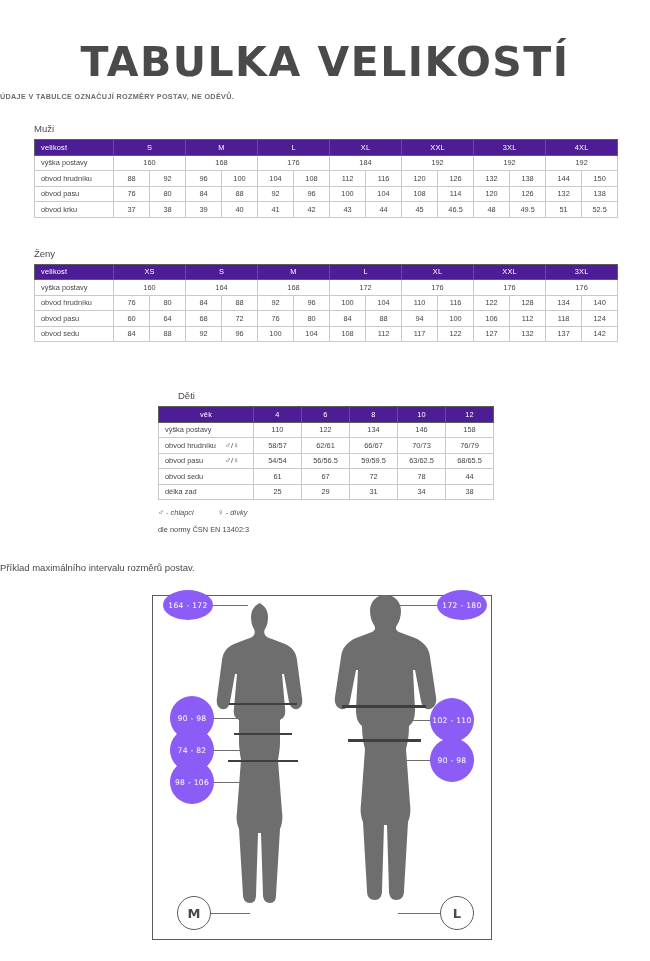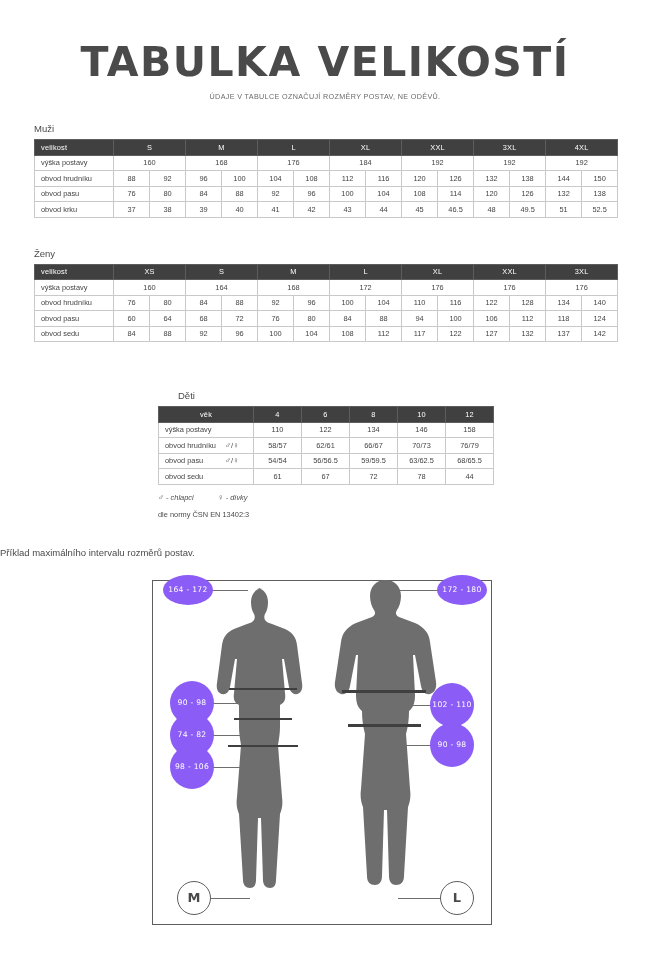--- a/index.html
+++ b/index.html
@@ -19,25 +19,25 @@
   .title {
     text-align: center;
     font-size: 41px;
     letter-spacing: 1.5px;
     font-weight: bold;
     color: #4a4a4a;
     margin-top: 38px;
     font-family: "DejaVu Sans", sans-serif;
   }
   .subtitle {
-    text-align: center;
     font-size: 7.2px;
     letter-spacing: 0.35px;
     color: #6a6a6a;
     margin-top: 6px;
+    font-weight: bold;
   }
 
   
   .section-label {
     font-size: 9.5px;
     color: #4a4a4a;
     margin-left: 34px;
     margin-bottom: 5px;
   }
   .section-label.kids { margin-left: 158px; padding-left: 20px; }
@@ -51,21 +51,21 @@
   }
   table.sz td, table.sz th {
     border: 1px solid #c9c9c9;
     height: 15.5px;
     text-align: center;
     font-weight: normal;
     padding: 0;
     vertical-align: middle;
   }
   table.sz thead td, table.sz thead th {
-    background: #404040;
+    background: #4c1d95;
     color: #ffffff;
     border: 1px solid #5d5d5d;
     font-size: 7.4px;
     letter-spacing: 0.2px;
   }
   table.sz td.rowhdr {
     text-align: left;
     padding-left: 6px;
     font-size: 7.4px;
   }
@@ -362,20 +362,28 @@
         <td>68/65.5</td>
       </tr>
       <tr>
         <td class="rowhdr">obvod sedu</td>
         <td>61</td>
         <td>67</td>
         <td>72</td>
         <td>78</td>
         <td>44</td>
       </tr>
+      <tr>
+        <td class="rowhdr">délka zad</td>
+        <td>25</td>
+        <td>29</td>
+        <td>31</td>
+        <td>34</td>
+        <td>38</td>
+      </tr>
     </tbody>
   </table>
 
   <div class="legend">
     <span class="item">
       <span class="gi">♂</span>
       <span>- chlapci</span>
     </span>
     <span class="item">
       <span class="gi">♀</span>

